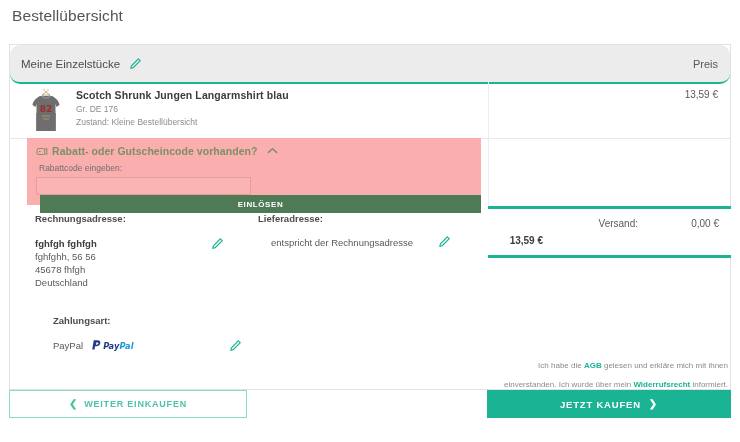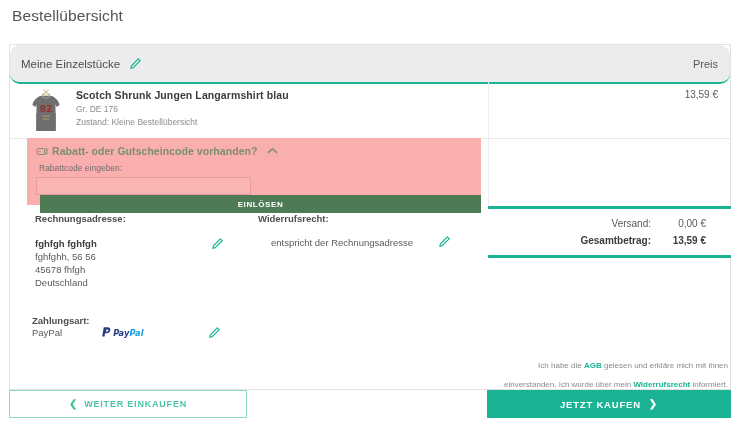--- a/index.html
+++ b/index.html
@@ -206,34 +206,33 @@
     padding-left: 13px;
   }
   #shipping-edit {
     position: absolute;
     left: 180px; top: -2px;
   }
 
   
   #payment {
     position: absolute;
-    left: 22px; top: 270px;
+    left: 43px; top: 270px;
   }
   #payment-heading {
     font-size: 9.5px;
     font-weight: bold;
     color: #4d4d4d;
   }
   #payment-row {
     position: relative;
-    margin-top: 0;
+    margin-top: 13px;
     display: flex;
     align-items: center;
     width: 200px;
-    gap: 31px;
   }
   #payment-method {
     font-size: 9.5px;
     color: #5a5a5a;
   }
   #paypal-logo {
     margin-left: 8px;
     display: inline-flex;
     align-items: center;
   }
@@ -248,21 +247,21 @@
     left: 478px;
     top: 161px;
     width: 243px;
     border-top: 3px solid #1ab394;
     border-bottom: 3px solid #1ab394;
     padding: 6px 0 6px 0;
     background: #ffffff;
   }
   .total-row {
     display: flex;
-    justify-content: center;
+    justify-content: space-between;
     align-items: baseline;
     font-size: 10px;
     color: #5a5a5a;
     padding: 3px 12px 3px 0;
   }
   .total-label { width: 150px; text-align: right; }
   .total-value { width: 55px; text-align: right; }
   .total-row.grand .total-label,
   .total-row.grand .total-value {
     font-weight: bold;
@@ -413,21 +412,21 @@
           <div>Deutschland</div>
           <span id="billing-edit">
             <svg class="pencil" viewBox="0 0 16 16" fill="none" stroke="#1ab394" stroke-width="1.4">
               <path d="M11.5 2.2 13.8 4.5 5.2 13.1 2.3 13.8 3 10.9z"></path>
             </svg>
           </span>
         </div>
       </div>
 
       <div class="addr-col" id="shipping-col">
-        <div class="addr-heading">Widerrufsrecht:</div>
+        <div class="addr-heading">Lieferadresse:</div>
         <div id="shipping-text">
           <span>entspricht der Rechnungsadresse</span>
           <span id="shipping-edit">
             <svg class="pencil" viewBox="0 0 16 16" fill="none" stroke="#1ab394" stroke-width="1.4">
               <path d="M11.5 2.2 13.8 4.5 5.2 13.1 2.3 13.8 3 10.9z"></path>
             </svg>
           </span>
         </div>
       </div>
     </div>
@@ -453,21 +452,20 @@
     </div>
 
     <div id="col-divider"></div>
 
     <div id="totals">
       <div class="total-row">
         <span class="total-label">Versand:</span>
         <span class="total-value">0,00 €</span>
       </div>
       <div class="total-row grand">
-        <span class="total-label">Gesamtbetrag:</span>
         <span class="total-value">13,59 €</span>
       </div>
     </div>
 
   </div>
 
   <div id="legal">
     <span>Ich habe die </span><a class="legal-link">AGB</a><span> gelesen und erkläre mich mit ihnen einverstanden. Ich wurde über mein </span><a class="legal-link">Widerrufsrecht</a><span> informiert.</span>
   </div>
 

